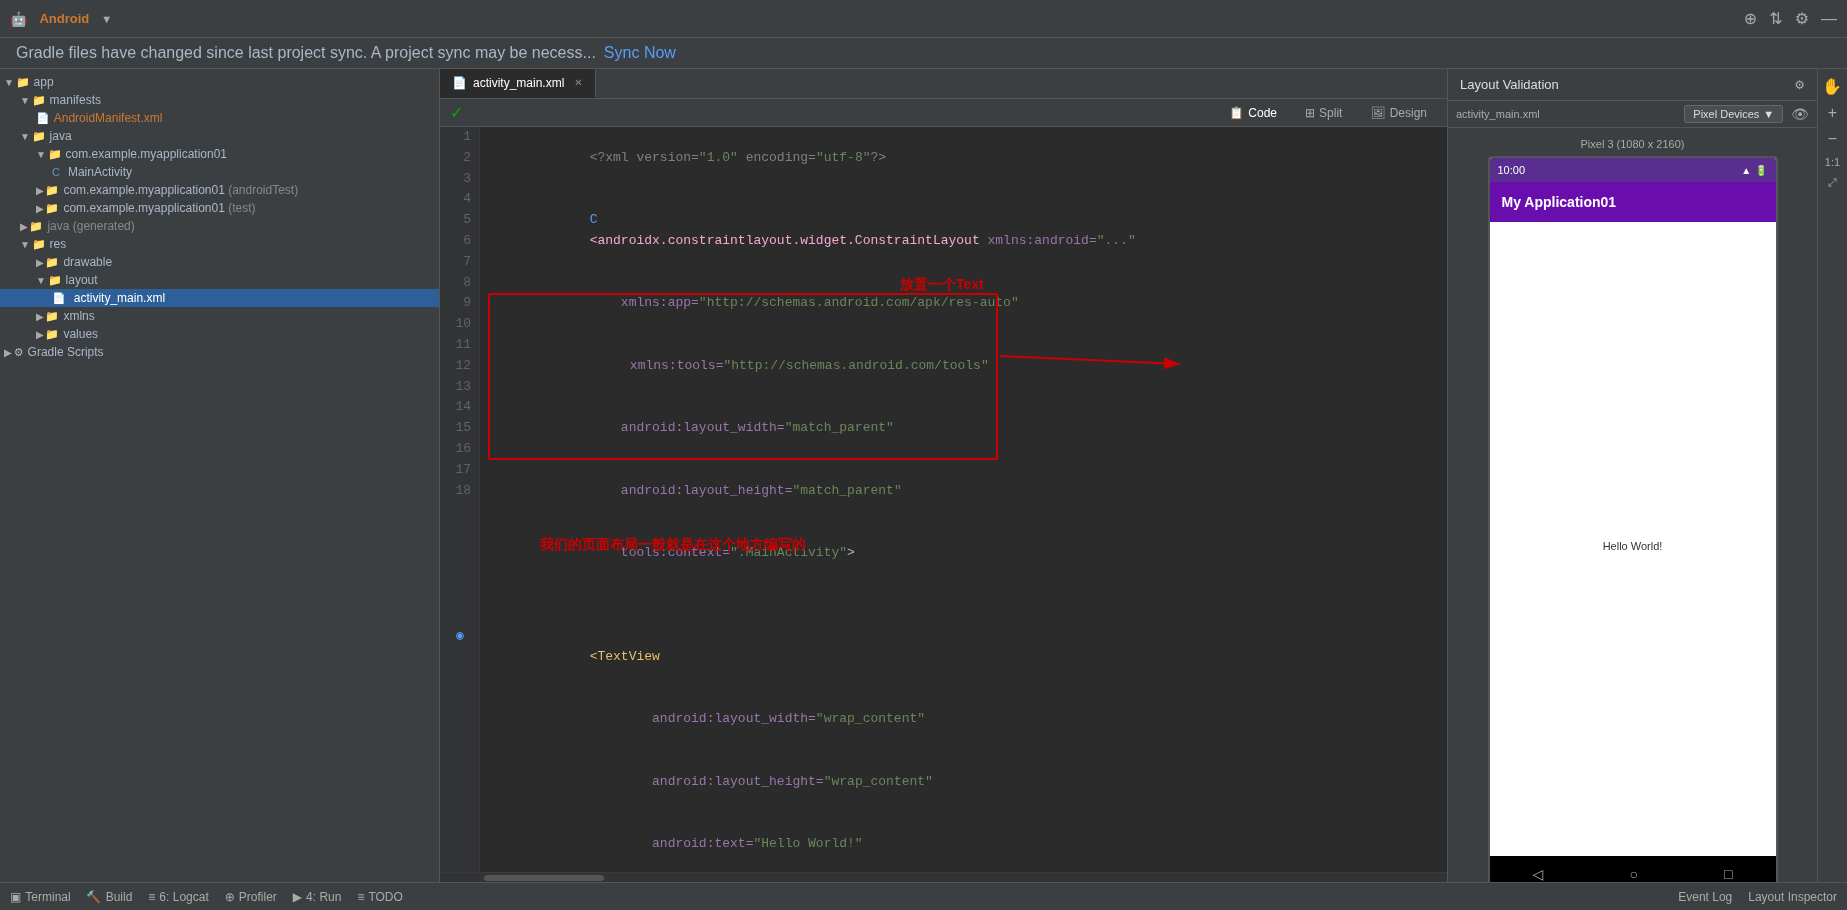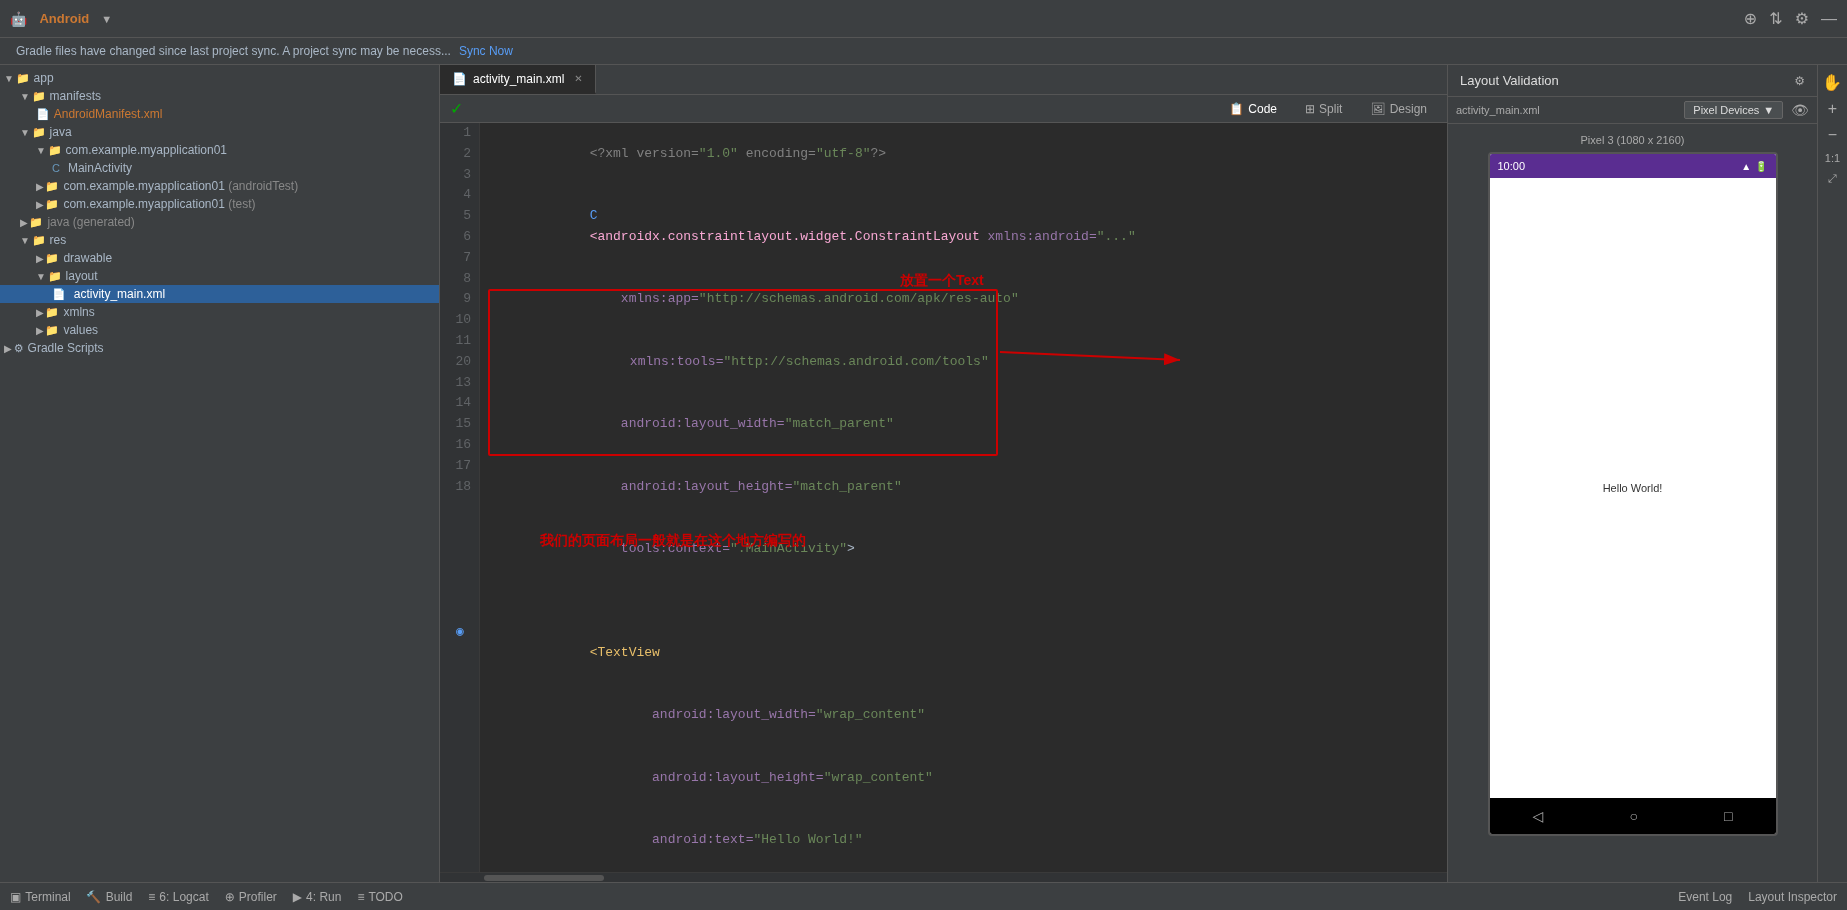--- a/index.html
+++ b/index.html
@@ -2,21 +2,21 @@
 <html><head>
   <meta charset="utf-8">
   <style>
     * { box-sizing: border-box; margin: 0; padding: 0; }
     body { font-family: 'Segoe UI', Arial, sans-serif; background: #2b2b2b; color: #a9b7c6; font-size: 12px; width: 1847px; height: 910px; overflow: hidden; display: flex; flex-direction: column; }
 
     
     .title-bar { background: #3c3f41; height: 38px; display: flex; align-items: center; padding: 0 10px; gap: 12px; border-bottom: 1px solid #555; flex-shrink: 0; }
 
     
-    .notification-bar { background: #3c3f41; padding: 6px 16px; font-size: 12px; color: #a9b7c6; display: flex; align-items: center; gap: 8px; border-bottom: 1px solid #555; flex-shrink: 0; }
+    .notification-bar { background: #3c3f41; padding: 6px 16px; font-size: 16px; color: #a9b7c6; display: flex; align-items: center; gap: 8px; border-bottom: 1px solid #555; flex-shrink: 0; }
     .sync-link { color: #589df6; cursor: pointer; }
 
     
     .main { display: flex; flex: 1; overflow: hidden; }
 
     
     .sidebar { width: 440px; background: #3c3f41; border-right: 1px solid #555; display: flex; flex-direction: column; flex-shrink: 0; overflow: hidden; }
     .sidebar-content { flex: 1; overflow-y: auto; padding: 4px 0; }
     .tree-item { display: flex; align-items: center; padding: 2px 0; cursor: pointer; white-space: nowrap; padding-left: 8px; }
     .tree-item.selected { background: #2d6099; }
@@ -50,21 +50,21 @@
     .right-panel-controls { display: flex; align-items: center; gap: 8px; }
 
     
     .phone-container { flex: 1; display: flex; justify-content: center; align-items: flex-start; padding: 10px; overflow: hidden; }
     .phone-wrapper { display: flex; flex-direction: column; align-items: center; }
     .phone-screen { width: 290px; border: 2px solid #555; border-radius: 4px; overflow: hidden; background: #fff; position: relative; }
     .phone-status-bar { background: #5a2d91; height: 24px; display: flex; align-items: center; justify-content: space-between; padding: 0 8px; }
     .phone-time { color: #fff; font-size: 11px; font-weight: normal; }
     .phone-toolbar { background: #6a0dad; height: 40px; display: flex; align-items: center; padding: 0 12px; }
     .phone-toolbar-title { color: #fff; font-size: 14px; font-weight: bold; }
-    .phone-content { background: #fff; height: 620px; position: relative; display: flex; align-items: center; justify-content: center; }
+    .phone-content { background: #fff; height: 620px; position: relative; display: flex; align-items: center; justify-content: center; margin-top: 14px; }
     .phone-hello { color: #333; font-size: 11px; position: absolute; }
     .phone-nav-bar { background: #000; height: 36px; display: flex; align-items: center; justify-content: space-around; }
 
     
     .center-panel { flex: 1; display: flex; flex-direction: column; overflow: hidden; }
     .editor-wrapper { flex: 1; display: flex; overflow: hidden; }
 
     
     .zoom-panel { width: 30px; background: #3c3f41; border-left: 1px solid #555; display: flex; flex-direction: column; align-items: center; padding: 8px 0; gap: 8px; flex-shrink: 0; }
     .zoom-btn { color: #aaa; cursor: pointer; font-size: 16px; }
@@ -225,21 +225,21 @@
             <div>2</div>
             <div>3</div>
             <div>4</div>
           <div>5</div>
             <div>6</div>
             <div>7</div>
             <div>8</div>
           <div>9</div>
             <div>10</div>
             <div>11</div>
-            <div>20</div>
+            <div>12</div>
           <div>13</div>
             <div>14</div>
             <div>15</div>
             <div>16</div>
           <div>17</div>
             <div>18</div>
         </div>
         <div class="code-content" style="position:relative; min-width:600px;">
 
           <div class="code-line">
@@ -347,20 +347,23 @@
         <div class="phone-screen">
 
           <div class="phone-status-bar">
             <span class="phone-time">10:00</span>
             <div style="display:flex; align-items:center; gap:4px;">
               <span style="color:#fff; font-size:10px;">▲</span>
               <span style="color:#fff; font-size:10px;">🔋</span>
             </div>
           </div>
 
+          <div class="phone-toolbar">
+            <span class="phone-toolbar-title">My Application01</span>
+          </div>
 
           <div class="phone-content">
             <span class="phone-hello" style="color:#333; font-size:11px;">Hello World!</span>
           </div>
 
           <div class="phone-nav-bar">
             <span style="color:#aaa; font-size:14px;">◁</span>
             <span style="color:#aaa; font-size:14px;">○</span>
             <span style="color:#aaa; font-size:14px;">□</span>
           </div>

